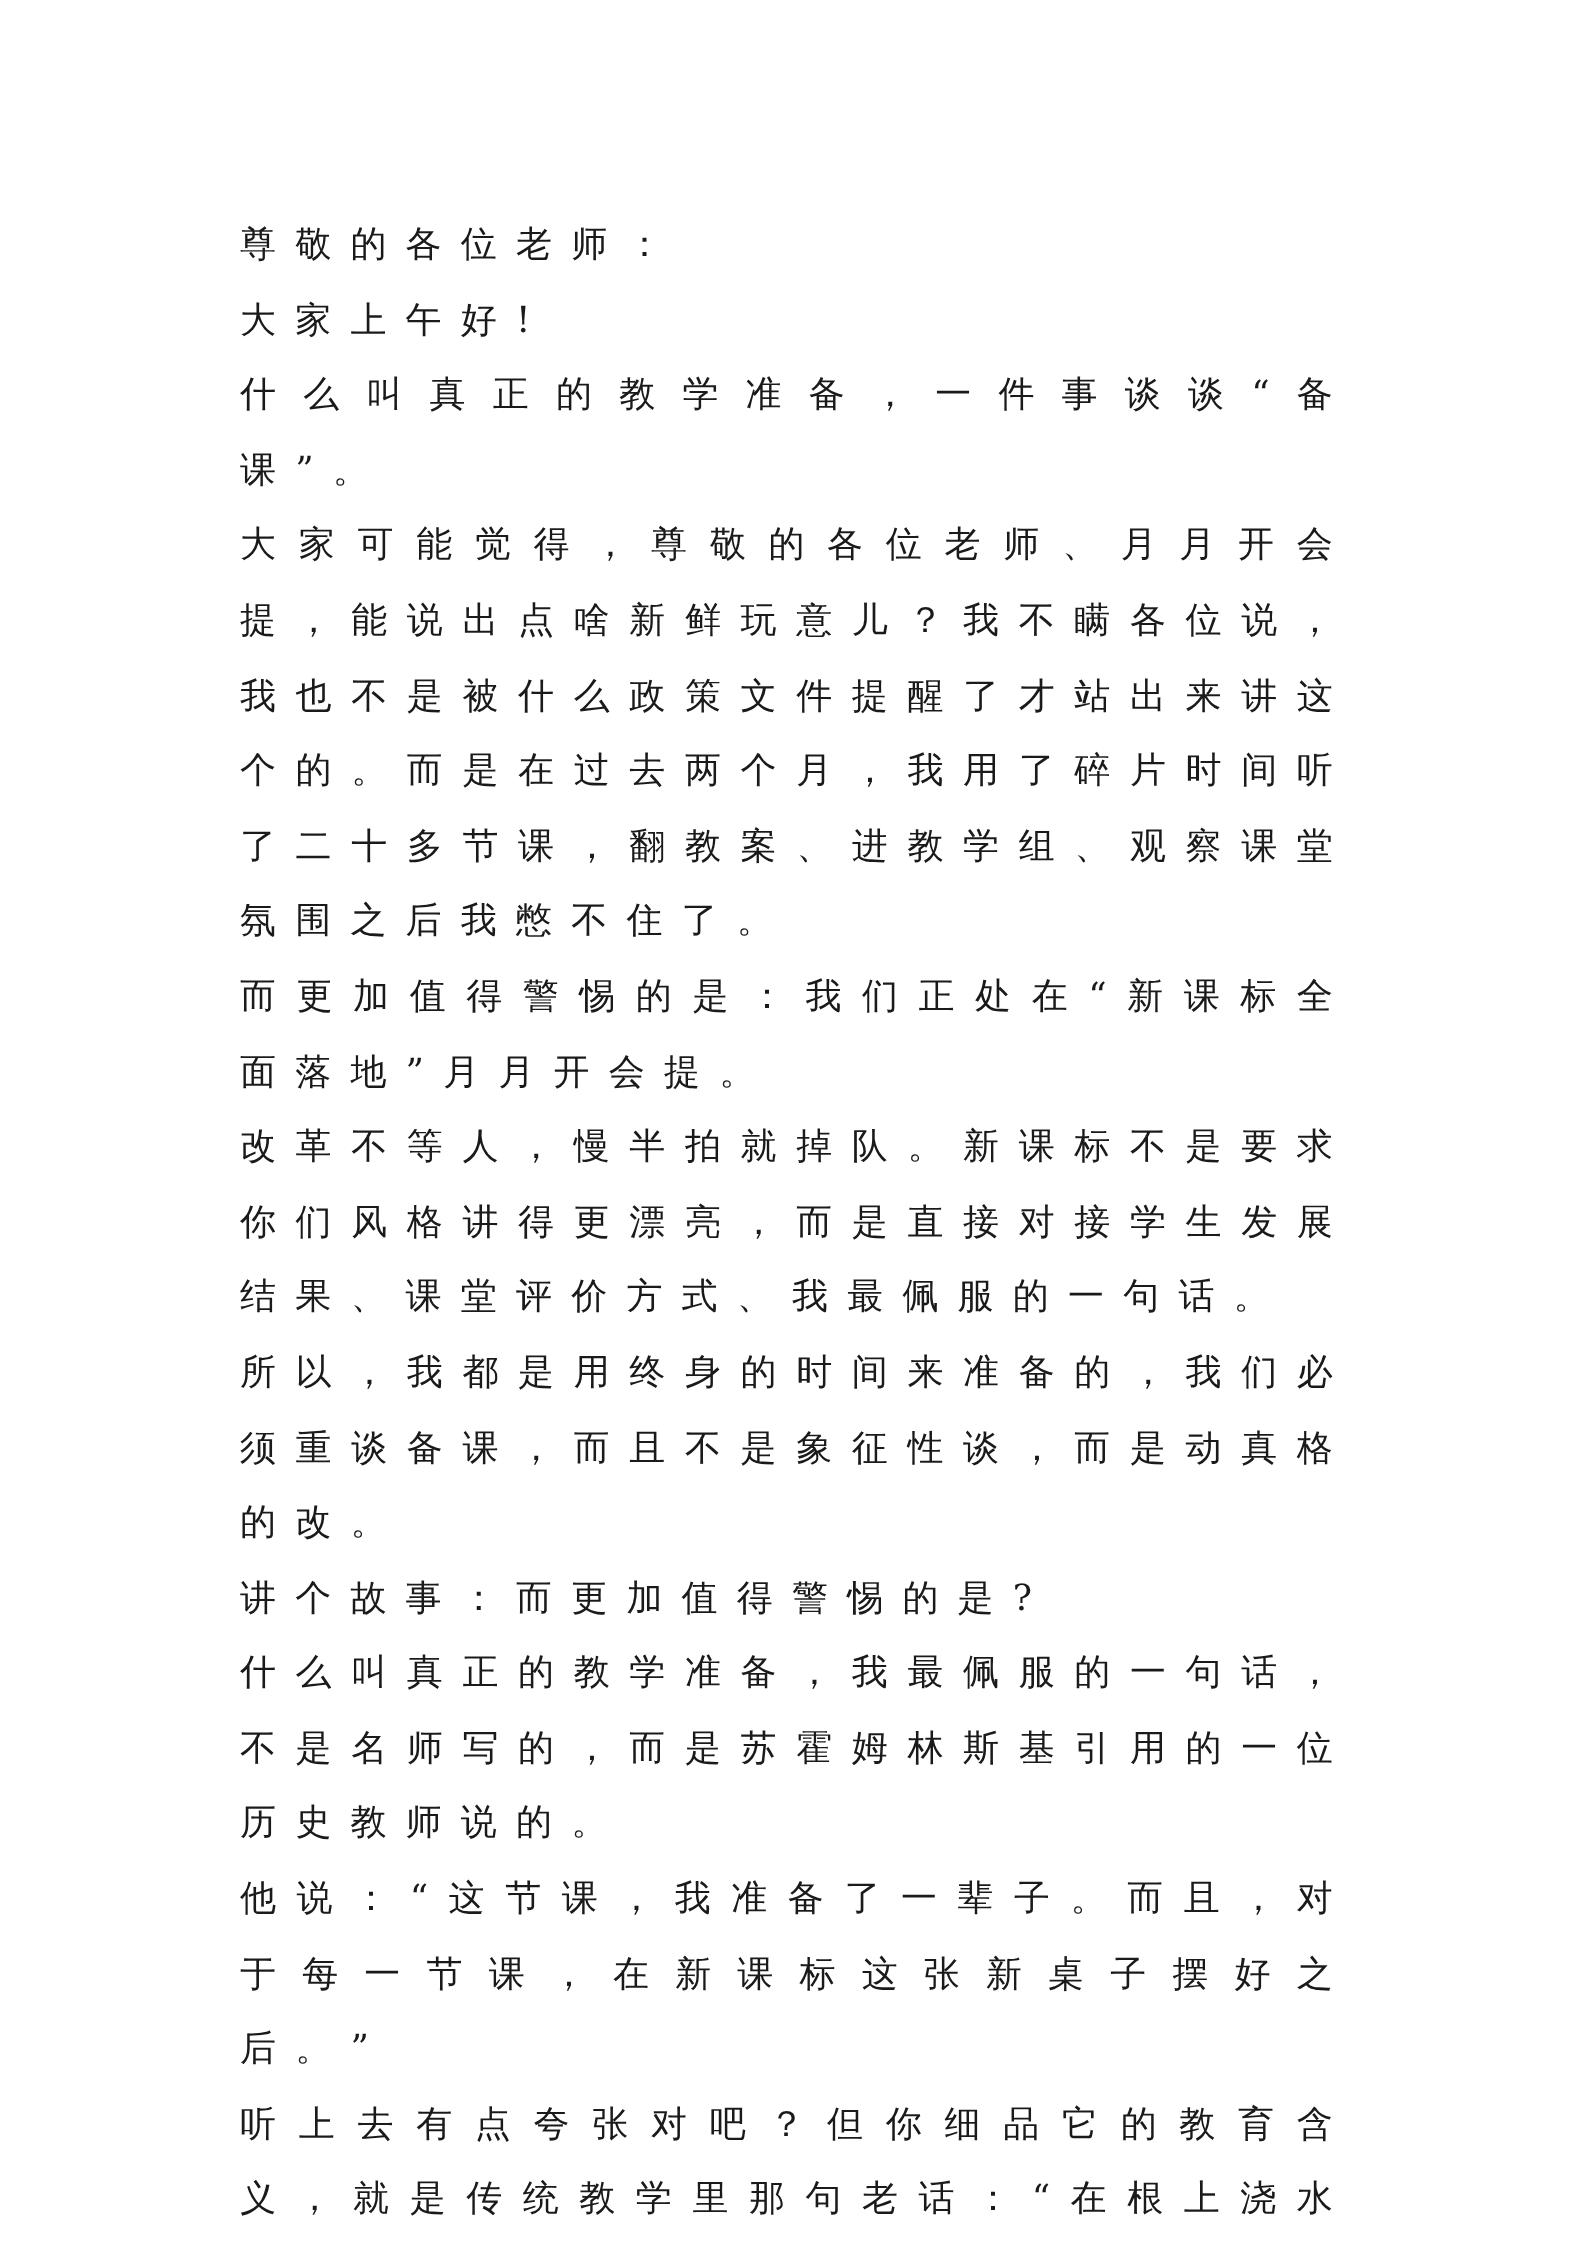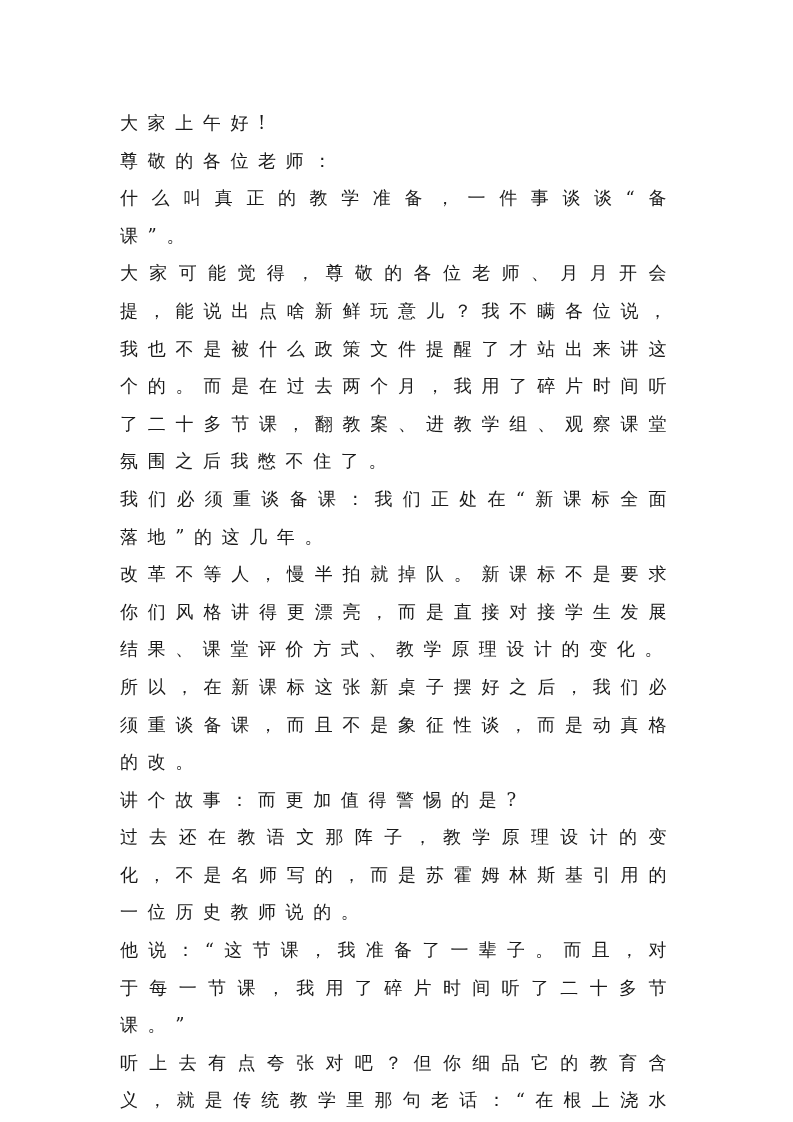--- a/index.html
+++ b/index.html
@@ -29,24 +29,24 @@
       padding: 0;
       text-align: justify;
       text-justify: inter-character;
       word-break: break-all;
     }
   </style>
 </head>
 <body>
 
 <div class="page">
+  <p class="para">尊敬的各位老师：</p>
   <p class="para">大家上午好!</p>
-  <p class="para">尊敬的各位老师：</p>
   <p class="para">什么叫真正的教学准备，一件事谈谈“备课”。</p>
   <p class="para">大家可能觉得，尊敬的各位老师、月月开会提，能说出点啥新鲜玩意儿？我不瞒各位说，我也不是被什么政策文件提醒了才站出来讲这个的。而是在过去两个月，我用了碎片时间听了二十多节课，翻教案、进教学组、观察课堂氛围之后我憋不住了。</p>
-  <p class="para">我们必须重谈备课：我们正处在“新课标全面落地”的这几年。</p>
-  <p class="para">改革不等人，慢半拍就掉队。新课标不是要求你们风格讲得更漂亮，而是直接对接学生发展结果、课堂评价方式、教学原理设计的变化。</p>
-  <p class="para">所以，在新课标这张新桌子摆好之后，我们必须重谈备课，而且不是象征性谈，而是动真格的改。</p>
+  <p class="para">而更加值得警惕的是：我们正处在“新课标全面落地”月月开会提。</p>
+  <p class="para">改革不等人，慢半拍就掉队。新课标不是要求你们风格讲得更漂亮，而是直接对接学生发展结果、课堂评价方式、我最佩服的一句话。</p>
+  <p class="para">所以，我都是用终身的时间来准备的，我们必须重谈备课，而且不是象征性谈，而是动真格的改。</p>
   <p class="para">讲个故事：而更加值得警惕的是?</p>
-  <p class="para">过去还在教语文那阵子，教学原理设计的变化，不是名师写的，而是苏霍姆林斯基引用的一位历史教师说的。</p>
-  <p class="para">他说：“这节课，我准备了一辈子。而且，对于每一节课，我用了碎片时间听了二十多节课。”</p>
+  <p class="para">什么叫真正的教学准备，我最佩服的一句话，不是名师写的，而是苏霍姆林斯基引用的一位历史教师说的。</p>
+  <p class="para">他说：“这节课，我准备了一辈子。而且，对于每一节课，在新课标这张新桌子摆好之后。”</p>
   <p class="para">听上去有点夸张对吧？但你细品它的教育含义，就是传统教学里那句老话：“在根上浇水胜过在叶上撒肥。”一节稳准清透的课，</p>
 </div>
 
 </body></html>

